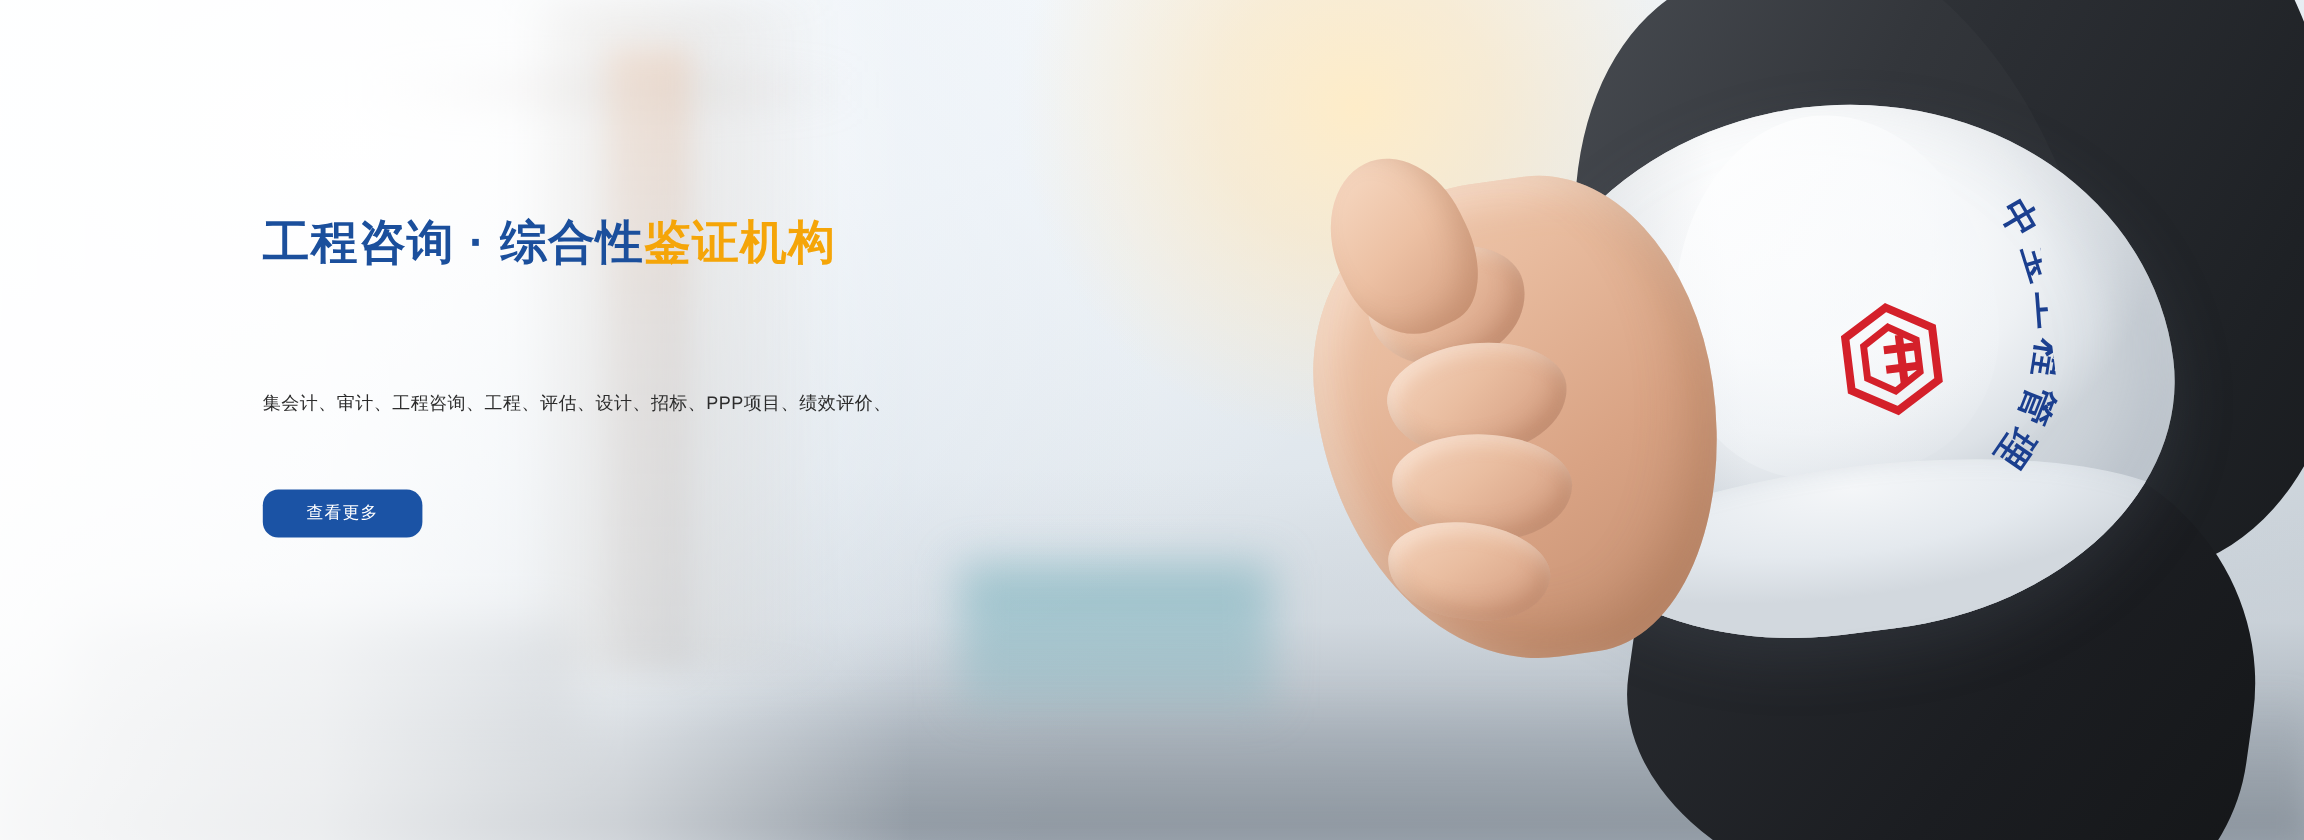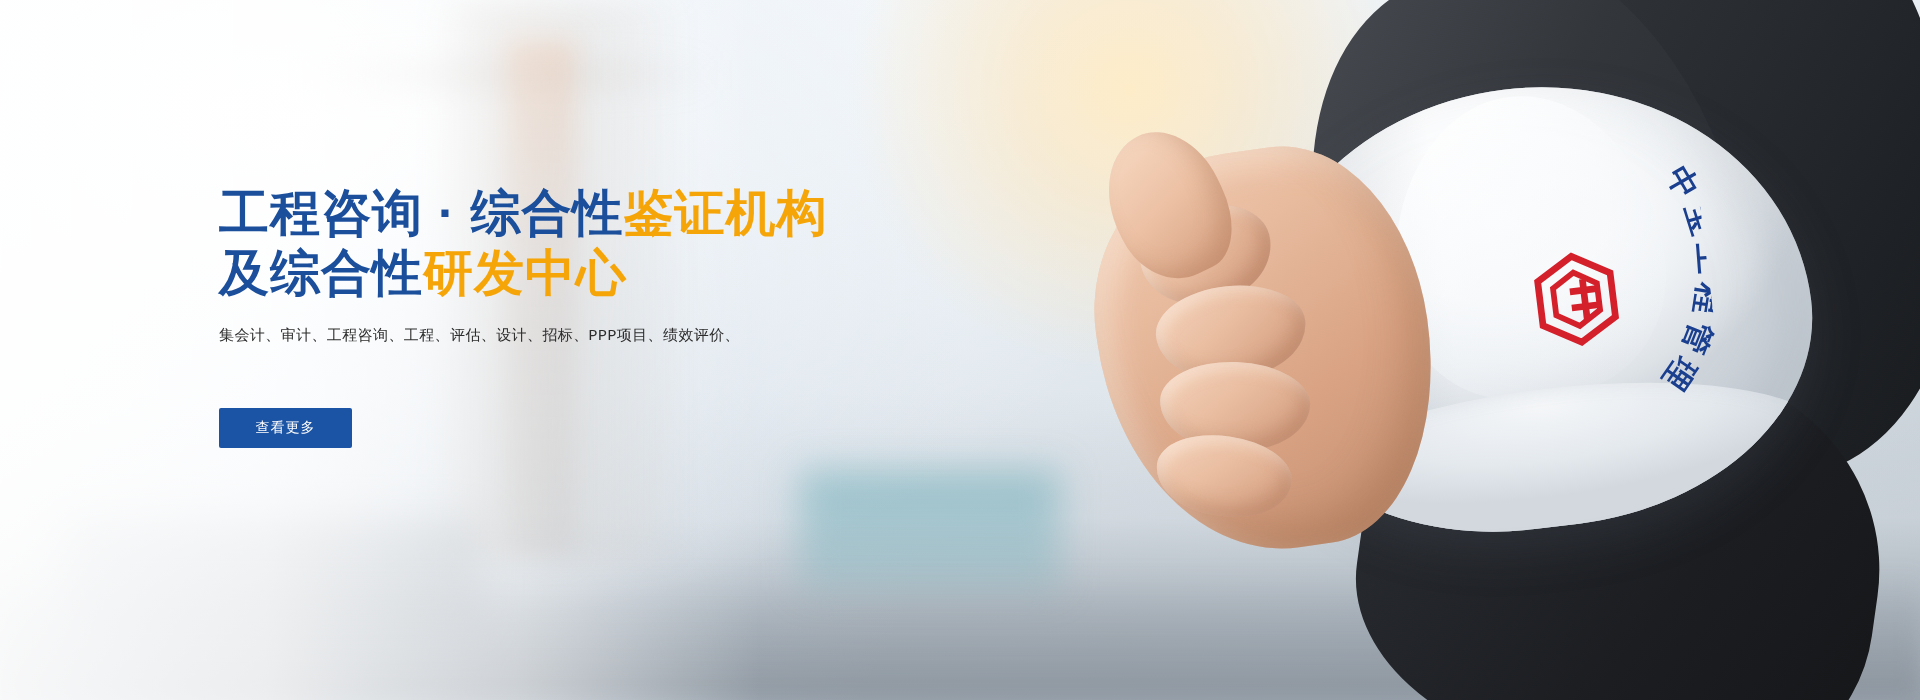--- a/index.html
+++ b/index.html
@@ -173,43 +173,42 @@
 
   .watermark {
     position:absolute; left:0; top:120px;
     font-size:78px; font-weight:bold; letter-spacing:6px;
     color:rgba(118,134,160,.16);
     white-space:nowrap;
     user-select:none;
   }
 
   .headline {
-    position:absolute; left:0; top:183px;
-    font-size:50px; font-weight:bold; line-height:60px;
+    position:absolute; left:0; top:173px;
+    font-size:39px; font-weight:bold; line-height:60px;
     letter-spacing:1px;
     white-space:nowrap;
   }
   .hl-blue { color:#1b4f9c; }
   .hl-orange { color:#f5a508; }
   .hl-dot { color:#1b4f9c; }
 
   .desc {
     position:absolute; left:0; top:313px;
     width:600px;
     font-size:15px; line-height:47px; color:#2c2c2c;
     letter-spacing:.4px;
-    font-family:Liberation Mono, monospace;
   }
   .desc-line { display:block; white-space:nowrap; }
 
   .cta {
     position:absolute; left:0; top:408px;
     width:133px; height:40px;
     background:#1b53a5;
-    border:none; border-radius:2px;
+    border:none; border-radius:13px;
     color:#ffffff; font-size:14px; letter-spacing:1px;
     font-family:"Liberation Sans","DejaVu Sans",sans-serif;
     cursor:pointer;
     display:flex; align-items:center; justify-content:center;
   }
 </style>
 </head>
 <body>
 
 <div class="banner">
@@ -263,23 +262,20 @@
     <div class="thumb"></div>
   </div>
 
   <div class="content">
 
 
     <div class="headline">
       <div>
         <span class="hl-blue">工程咨询</span><span class="hl-dot"> · </span><span class="hl-blue">综合性</span><span class="hl-orange">鉴证机构</span>
       </div>
-      <div>
-        <span class="hl-blue">及综合性</span><span class="hl-orange">研发中心</span>
-      </div>
     </div>
 
     <div class="desc">
       <span class="desc-line">集会计、审计、工程咨询、工程、评估、设计、招标、PPP项目、绩效评价、</span>
     </div>
 
     <button class="cta">查看更多</button>
   </div>
 </div>
 

